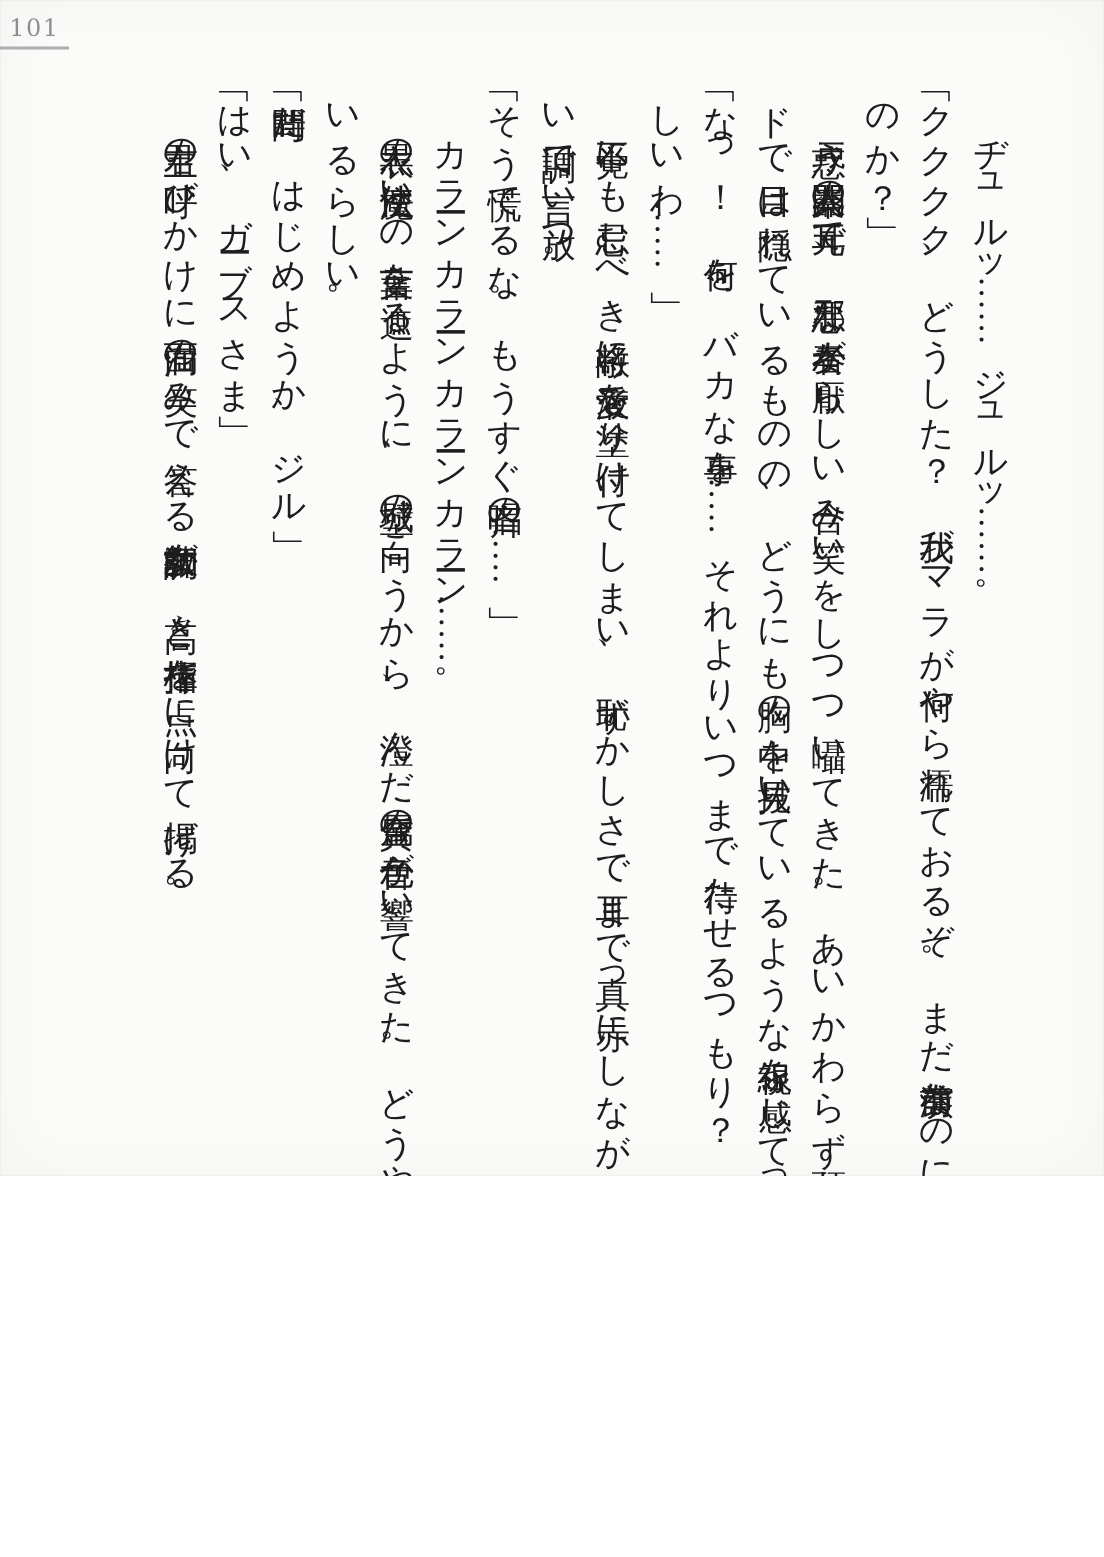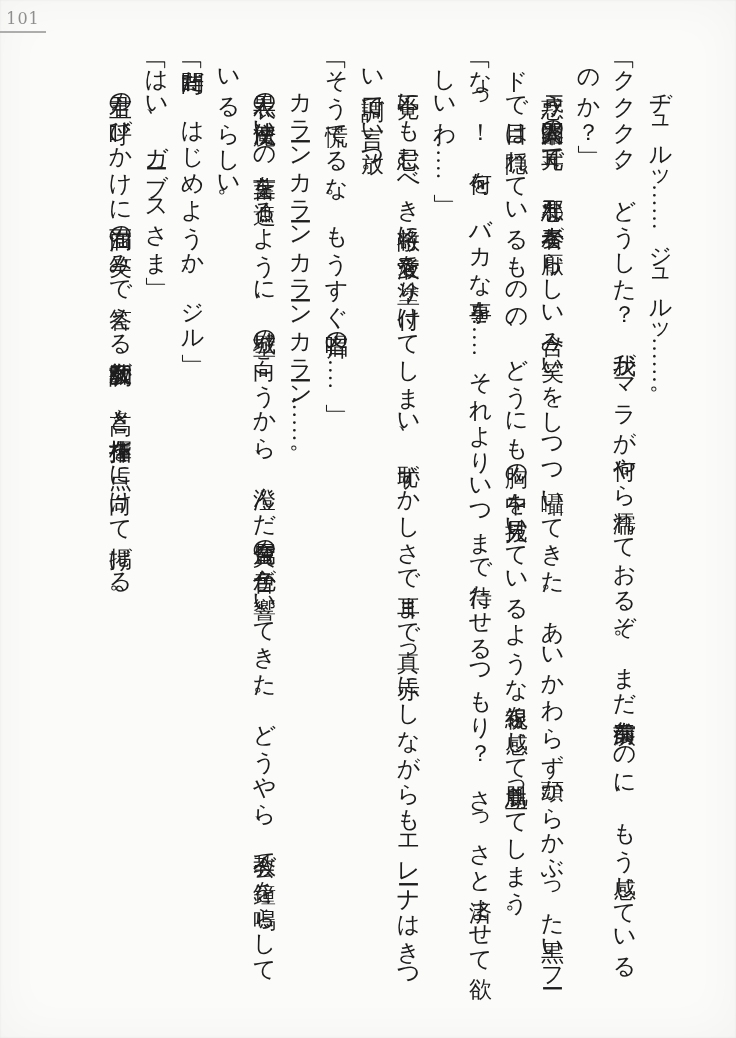--- a/index.html
+++ b/index.html
@@ -3,21 +3,21 @@
 <meta charset="utf-8">
 <style>
   html, body {
     margin: 0;
     padding: 0;
     background: #ffffff;
   }
   .page {
     position: relative;
     width: 736px;
-    height: 1038px;
+    height: 784px;
     background: #fbfbfa;
     overflow: hidden;
     box-shadow: inset 0 0 50px rgba(0,0,0,0.035), inset 0 0 2px rgba(0,0,0,0.08);
     font-family: "Liberation Serif", "DejaVu Serif", serif;
   }
   .page-number {
     position: absolute;
     top: 9px;
     left: 0;
     width: 46px;

